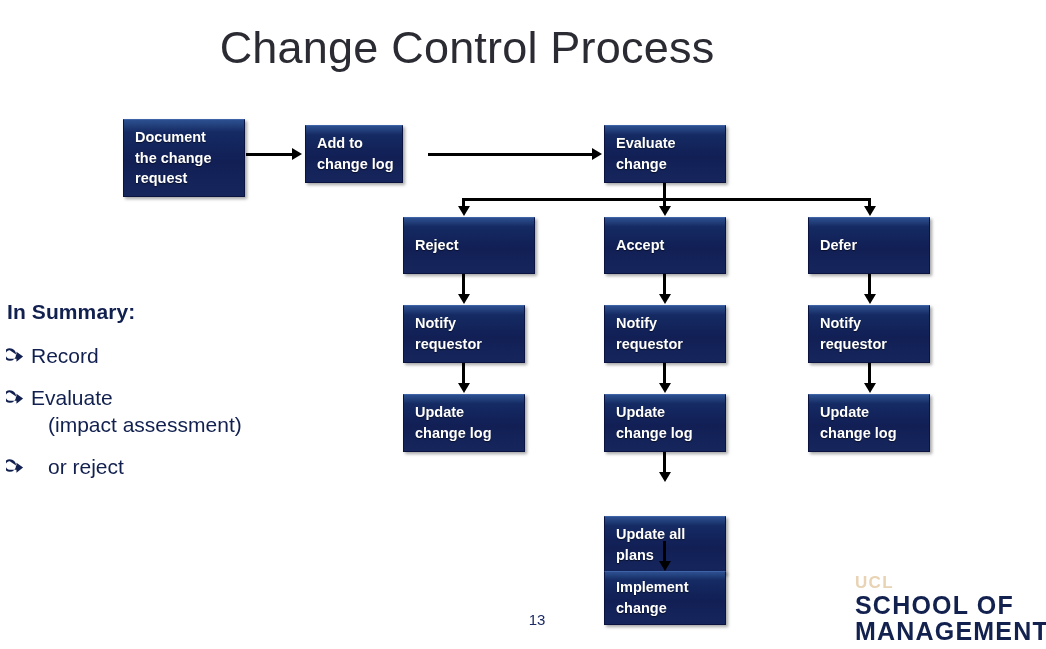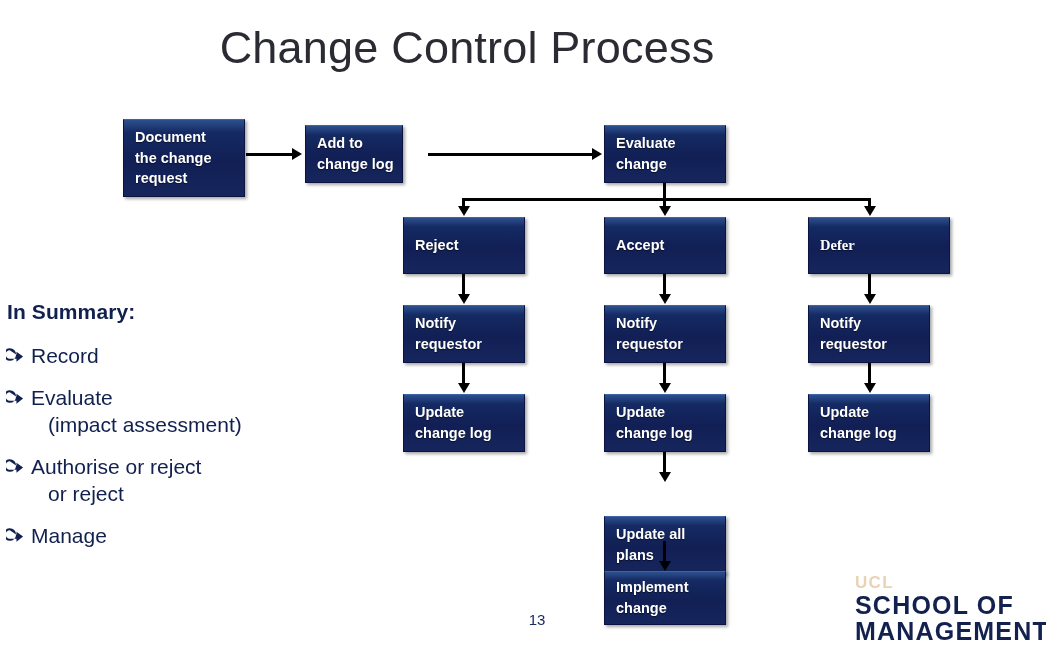--- a/index.html
+++ b/index.html
@@ -189,27 +189,27 @@
 
   <div class="conn-v" style="left:663px; top:183px; height:18px;"></div>
   <div class="conn-h" style="left:462px; top:198px; width:409px;"></div>
   <div class="conn-v" style="left:462px; top:198px; height:9px;"></div>
   <div class="arrow-down" style="left:458px; top:206px;"></div>
   <div class="conn-v" style="left:663px; top:198px; height:9px;"></div>
   <div class="arrow-down" style="left:659px; top:206px;"></div>
   <div class="conn-v" style="left:868px; top:198px; height:9px;"></div>
   <div class="arrow-down" style="left:864px; top:206px;"></div>
 
-  <div class="node" style="left:403px; top:217px; width:122px; height:57px;">
+  <div class="node" style="left:403px; top:217px; width:132px; height:57px;">
     <span class="line">Reject</span>
   </div>
   <div class="node" style="left:604px; top:217px; width:122px; height:57px;">
     <span class="line">Accept</span>
   </div>
-  <div class="node" style="left:808px; top:217px; width:142px; height:57px;font-family:Liberation Serif, serif;">
+  <div class="node" style="left:808px; top:217px; width:122px; height:57px;">
     <span class="line">Defer</span>
   </div>
 
   <div class="conn-v" style="left:462px; top:274px; height:22px;"></div>
   <div class="arrow-down" style="left:458px; top:294px;"></div>
   <div class="conn-v" style="left:663px; top:274px; height:22px;"></div>
   <div class="arrow-down" style="left:659px; top:294px;"></div>
   <div class="conn-v" style="left:868px; top:274px; height:22px;"></div>
   <div class="arrow-down" style="left:864px; top:294px;"></div>
 
@@ -282,31 +282,23 @@
       </span>
       <span class="summary-text"><span>Evaluate</span><span class="l2">(impact assessment)</span></span>
     </div>
 
     <div class="summary-item">
       <span class="bullet-icon">
         <svg width="19" height="19" viewBox="0 0 20 20">
             <path d="M4 3.4 A6.6 6.6 0 0 1 4 16.6 A6.6 6.6 0 0 1 4 3.4 Z M4 5.6 A4.4 4.4 0 0 0 4 14.4 L11 14.4 L11 17.6 L18 12.2 L11 7 L11 10.2 Z" fill="#11204f"></path>
           </svg>
       </span>
-      <span class="summary-text"><span>Authorise or reject</span><span class="l2">or reject</span></span>
+      <span class="summary-text"><span class="l2">or reject</span></span>
     </div>
 
-    <div class="summary-item">
-      <span class="bullet-icon">
-        <svg width="19" height="19" viewBox="0 0 20 20">
-            <path d="M4 3.4 A6.6 6.6 0 0 1 4 16.6 A6.6 6.6 0 0 1 4 3.4 Z M4 5.6 A4.4 4.4 0 0 0 4 14.4 L11 14.4 L11 17.6 L18 12.2 L11 7 L11 10.2 Z" fill="#11204f"></path>
-          </svg>
-      </span>
-      <span class="summary-text"><span>Manage</span></span>
-    </div>
   </div>
 
   <div class="page-number">13</div>
 
   <div class="logo">
     <div class="logo-ucl">UCL</div>
     <div class="logo-school">SCHOOL OF</div>
     <div class="logo-management">MANAGEMENT</div>
   </div>
 

